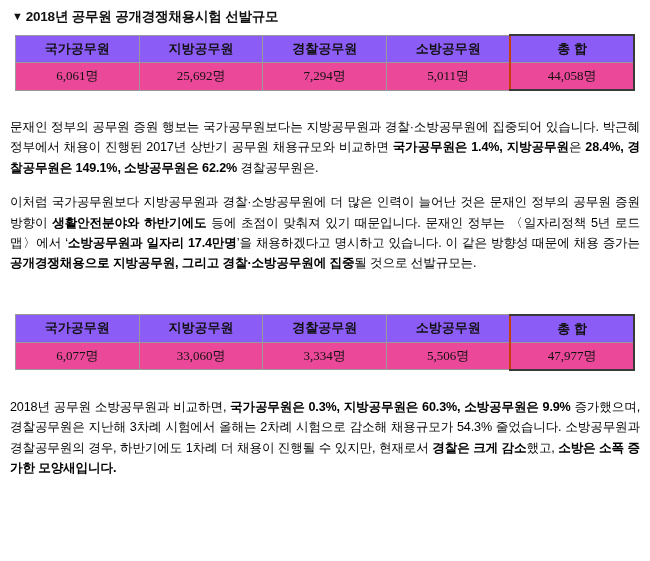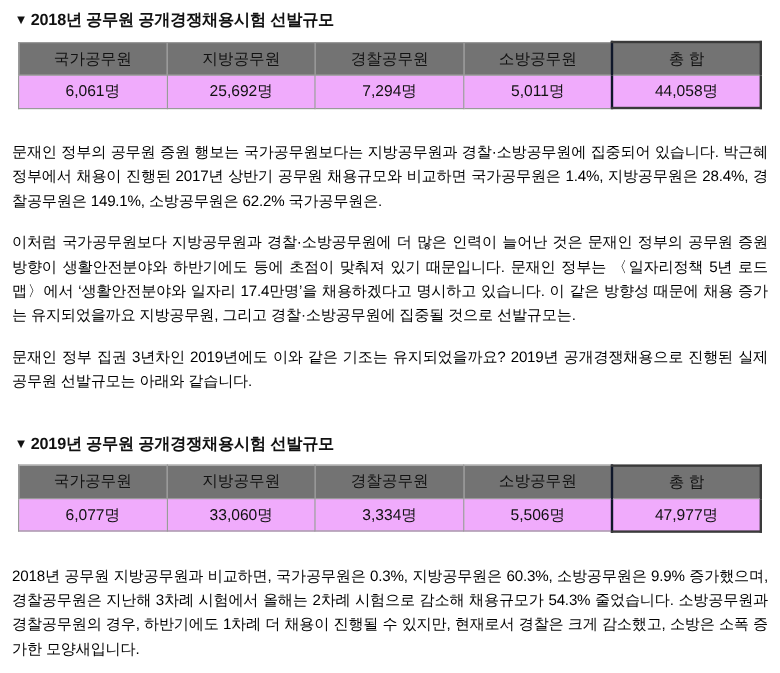--- a/index.html
+++ b/index.html
@@ -41,49 +41,50 @@
   }
   table.data-table th,
   table.data-table td {
     border: 1px solid #9a9a9a;
     text-align: center;
     font-size: 13px;
     height: 22px;
     padding: 2px 0;
   }
   table.data-table thead th {
-    background: #737373;
-    font-weight: normal;
+    background: #8b5cf6;
+    font-weight: bold;
     color: #111;
   }
   table.data-table tbody td {
-    background: #f0abfc;
+    background: #ec4899;
     color: #111;
+    font-family: Liberation Serif, serif;
   }
   table.data-table th.total-col,
   table.data-table td.total-col {
-    border-left: 2px solid #0f172a;
+    border-left: 2px solid #c2410c;
     border-right: 2px solid #3a3a3a;
     text-align: center;
   }
   table.data-table thead th.total-col {
     border-top: 2px solid #3a3a3a;
   }
   table.data-table tbody td.total-col {
     border-bottom: 2px solid #3a3a3a;
   }
   p.para {
     margin: 0 0 4px 0;
     padding: 0 2px;
     line-height: 1.62;
     font-size: 12.6px;
     text-align: justify;
     letter-spacing: -0.15px;
   }
-  .b { font-weight: normal; }
+  .b { font-weight: bold; }
   .spacer-sm { height: 10px; }
   .spacer-md { height: 20px; }
   .spacer-lg { height: 26px; }
 </style>
 </head>
 <body>
 
 <div class="page">
 
   <div class="section-title">
@@ -106,35 +107,31 @@
         <td>25,692명</td>
         <td>7,294명</td>
         <td>5,011명</td>
         <td class="total-col">44,058명</td>
       </tr>
     </tbody>
   </table>
 
   <div class="spacer-md"></div>
 
-  <p class="para"><span>문재인 정부의 공무원 증원 행보는 국가공무원보다는 지방공무원과 경찰·소방공무원에 집중되어 있습니다. 박근혜 정부에서 채용이 진행된 2017년 상반기 공무원 채용규모와 비교하면 </span><span class="b">국가공무원은 1.4%, 지방공무원</span><span>은 </span><span class="b">28.4%, 경찰공무원은 149.1%, 소방공무원은 62.2%</span><span> 국가공무원은.</span></p>
+  <p class="para"><span>문재인 정부의 공무원 증원 행보는 국가공무원보다는 지방공무원과 경찰·소방공무원에 집중되어 있습니다. 박근혜 정부에서 채용이 진행된 2017년 상반기 공무원 채용규모와 비교하면 </span><span class="b">국가공무원은 1.4%, 지방공무원</span><span>은 </span><span class="b">28.4%, 경찰공무원은 149.1%, 소방공무원은 62.2%</span><span> 경찰공무원은.</span></p>
 
   <div class="spacer-sm"></div>
 
-  <p class="para"><span>이처럼 국가공무원보다 지방공무원과 경찰·소방공무원에 더 많은 인력이 늘어난 것은 문재인 정부의 공무원 증원 방향이 </span><span class="b">생활안전분야와 하반기에도</span><span> 등에 초점이 맞춰져 있기 때문입니다. 문재인 정부는 〈일자리정책 5년 로드맵〉에서 ‘</span><span class="b">생활안전분야와 일자리 17.4만명</span><span>’을 채용하겠다고 명시하고 있습니다. 이 같은 방향성 때문에 채용 증가는 </span><span class="b">유지되었을까요 지방공무원, 그리고 경찰·소방공무원에 집중</span><span>될 것으로 선발규모는.</span></p>
+  <p class="para"><span>이처럼 국가공무원보다 지방공무원과 경찰·소방공무원에 더 많은 인력이 늘어난 것은 문재인 정부의 공무원 증원 방향이 </span><span class="b">생활안전분야와 하반기에도</span><span> 등에 초점이 맞춰져 있기 때문입니다. 문재인 정부는 〈일자리정책 5년 로드맵〉에서 ‘</span><span class="b">소방공무원과 일자리 17.4만명</span><span>’을 채용하겠다고 명시하고 있습니다. 이 같은 방향성 때문에 채용 증가는 </span><span class="b">공개경쟁채용으로 지방공무원, 그리고 경찰·소방공무원에 집중</span><span>될 것으로 선발규모는.</span></p>
 
   <div class="spacer-sm"></div>
 
-  <p class="para">문재인 정부 집권 3년차인 2019년에도 이와 같은 기조는 유지되었을까요? 2019년 공개경쟁채용으로 진행된 실제 공무원 선발규모는 아래와 같습니다.</p>
 
   <div class="spacer-lg"></div>
 
-  <div class="section-title">
-    <span class="marker">▼</span><span>2019년 공무원 공개경쟁채용시험 선발규모</span>
-  </div>
 
   <table class="data-table">
     <thead>
       <tr>
         <th>국가공무원</th>
         <th>지방공무원</th>
         <th>경찰공무원</th>
         <th>소방공무원</th>
         <th class="total-col">총 합</th>
       </tr>
@@ -145,15 +142,15 @@
         <td>33,060명</td>
         <td>3,334명</td>
         <td>5,506명</td>
         <td class="total-col">47,977명</td>
       </tr>
     </tbody>
   </table>
 
   <div class="spacer-md"></div>
 
-  <p class="para"><span>2018년 공무원 지방공무원과 비교하면, </span><span class="b">국가공무원은 0.3%, 지방공무원은 60.3%, 소방공무원은 9.9%</span><span> 증가했으며, 경찰공무원은 지난해 3차례 시험에서 올해는 2차례 시험으로 감소해 채용규모가 54.3% 줄었습니다. 소방공무원과 경찰공무원의 경우, 하반기에도 1차례 더 채용이 진행될 수 있지만, 현재로서 </span><span class="b">경찰은 크게 감소</span><span>했고, </span><span class="b">소방은 소폭 증가한 모양새입니다.</span></p>
+  <p class="para"><span>2018년 공무원 소방공무원과 비교하면, </span><span class="b">국가공무원은 0.3%, 지방공무원은 60.3%, 소방공무원은 9.9%</span><span> 증가했으며, 경찰공무원은 지난해 3차례 시험에서 올해는 2차례 시험으로 감소해 채용규모가 54.3% 줄었습니다. 소방공무원과 경찰공무원의 경우, 하반기에도 1차례 더 채용이 진행될 수 있지만, 현재로서 </span><span class="b">경찰은 크게 감소</span><span>했고, </span><span class="b">소방은 소폭 증가한 모양새입니다.</span></p>
 
 </div>
 
 </body></html>

